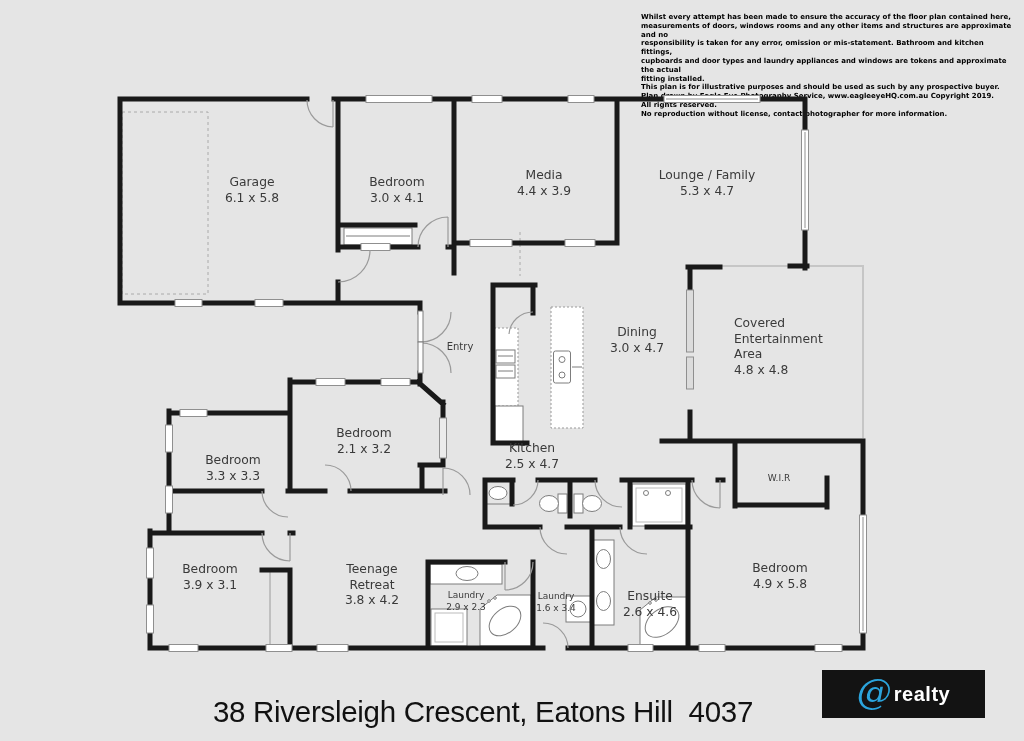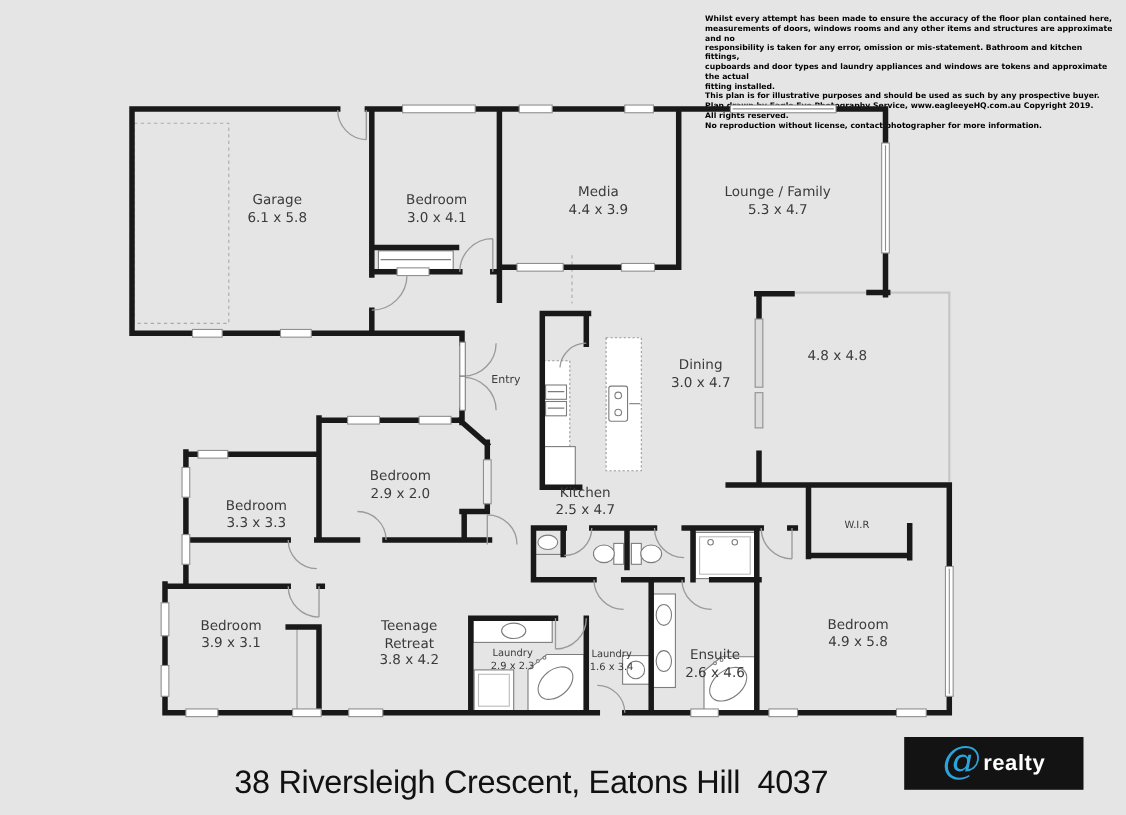--- a/index.html
+++ b/index.html
@@ -196,29 +196,32 @@
   </div>
   <div class="rlabel" style="left:707px;top:183px">
     <div class="rname">Lounge / Family</div>
     <div class="rdims">5.3 x 4.7</div>
   </div>
   <div class="rlabel" style="left:637px;top:340px">
     <div class="rname">Dining</div>
     <div class="rdims">3.0 x 4.7</div>
   </div>
   <div class="rlabel la" style="left:734px;top:316px">
+    <div class="rname">Covered
+Entertainment
+Area</div>
     <div class="rdims">4.8 x 4.8</div>
   </div>
   <div class="rlabel" style="left:532px;top:456px">
     <div class="rname">Kitchen</div>
     <div class="rdims">2.5 x 4.7</div>
   </div>
   <div class="rlabel" style="left:364px;top:441px">
     <div class="rname">Bedroom</div>
-    <div class="rdims">2.9 x 2.0</div>
+    <div class="rdims">2.1 x 3.2</div>
   </div>
   <div class="rlabel" style="left:233px;top:468px">
     <div class="rname">Bedroom</div>
     <div class="rdims">3.3 x 3.3</div>
   </div>
   <div class="rlabel" style="left:210px;top:577px">
     <div class="rname">Bedroom</div>
     <div class="rdims">3.9 x 3.1</div>
   </div>
   <div class="rlabel" style="left:372px;top:585px">

